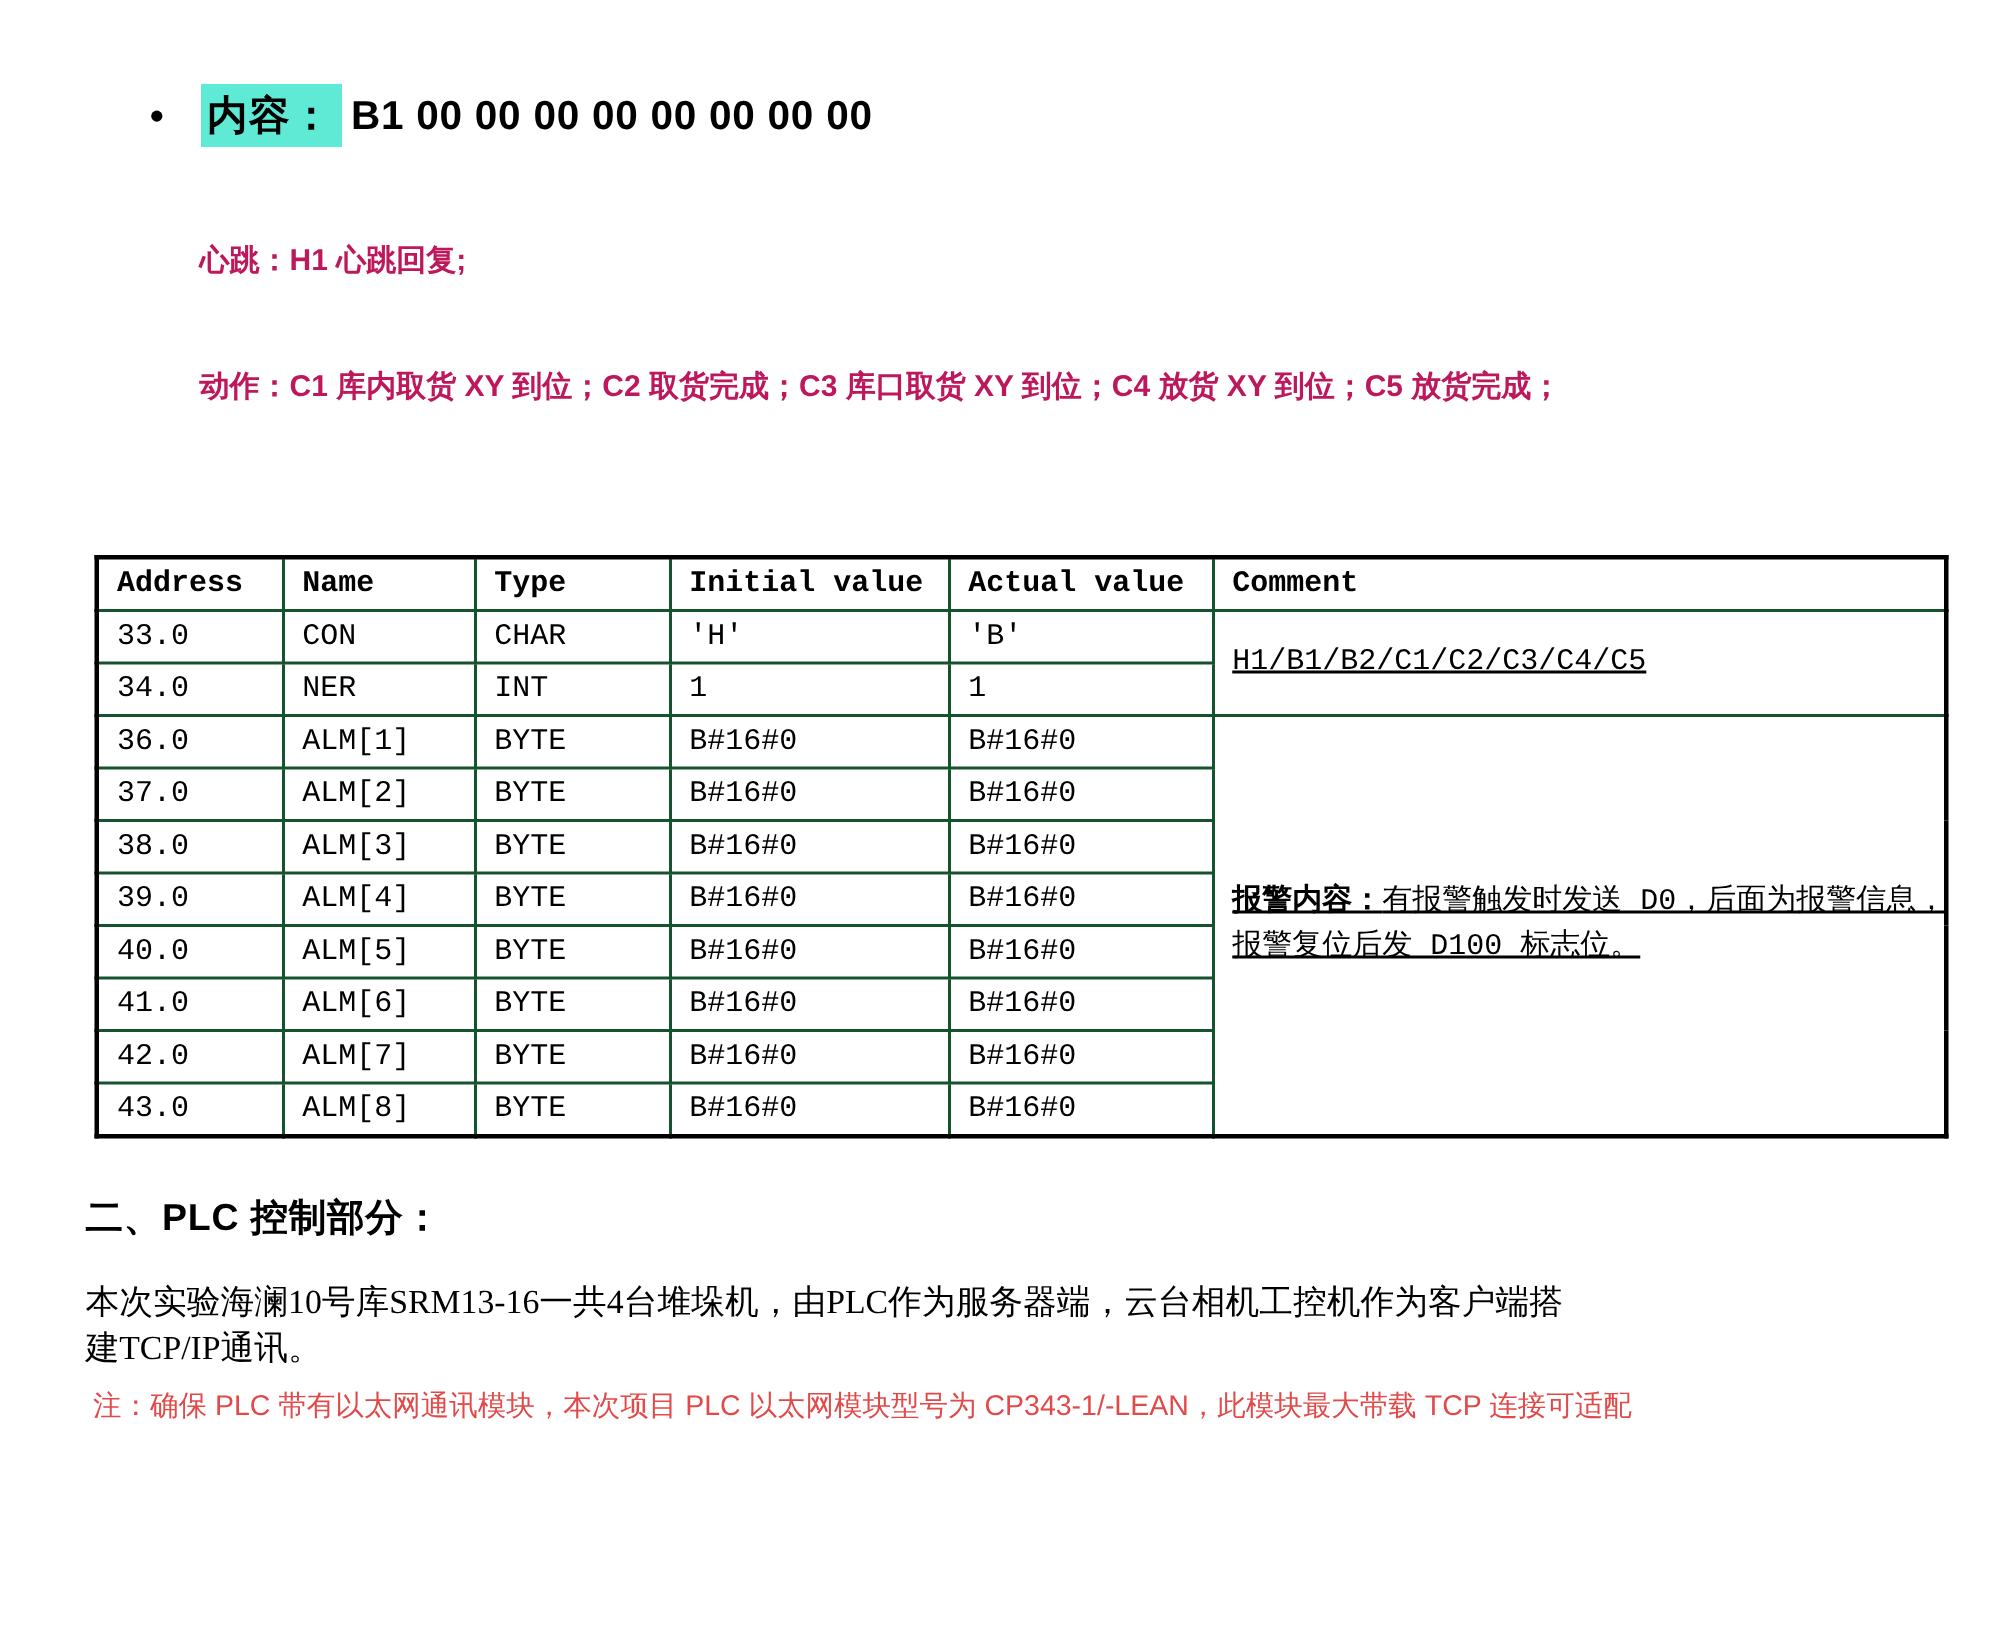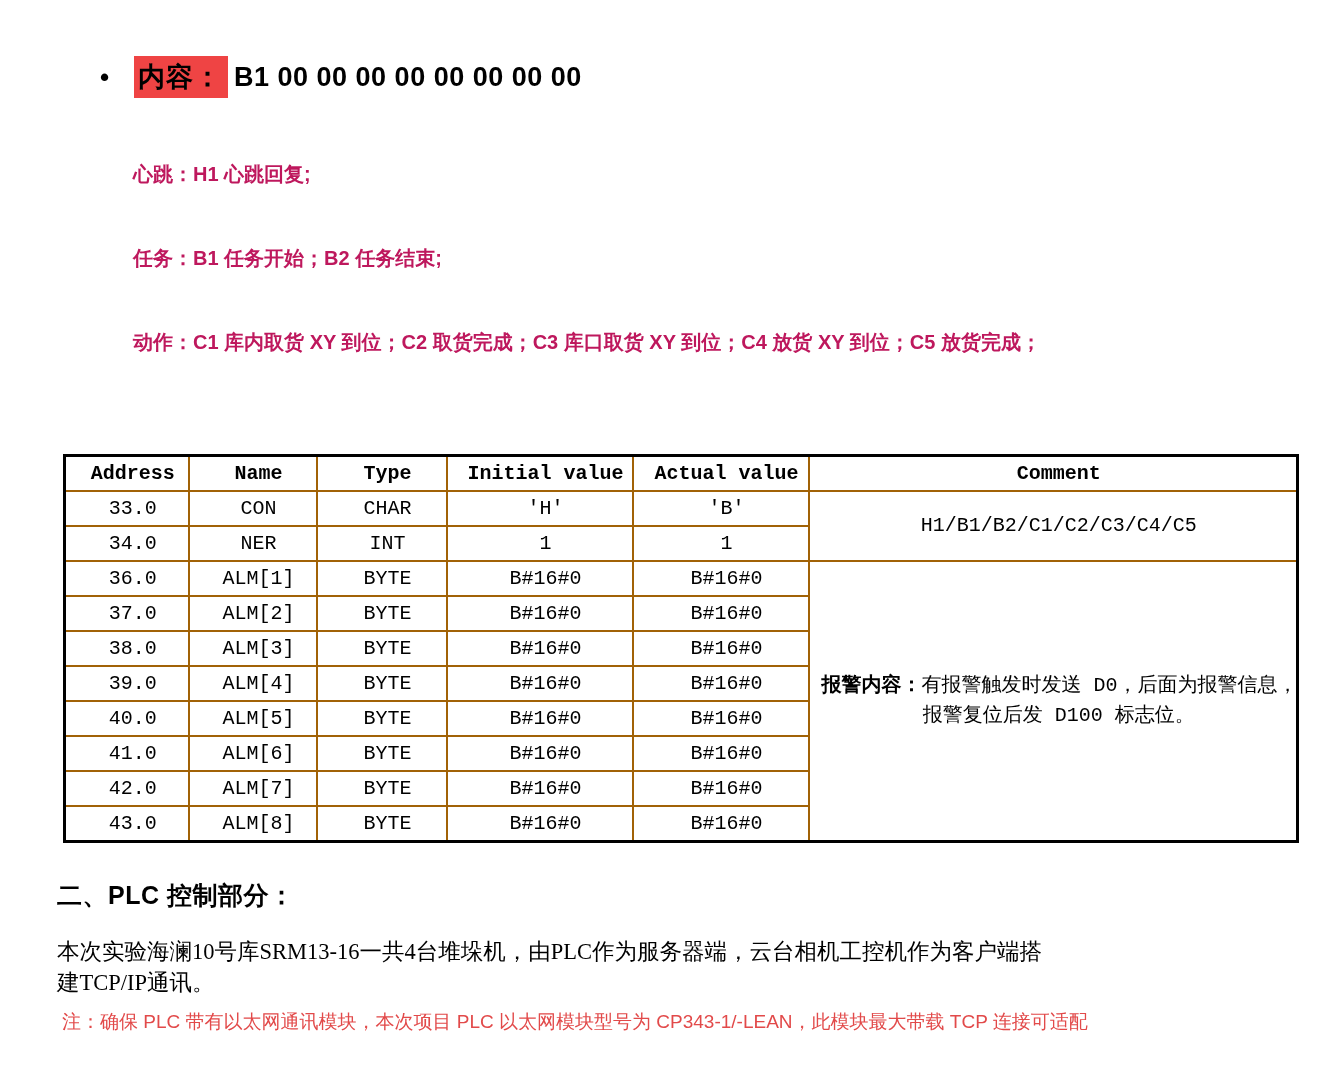--- a/index.html
+++ b/index.html
@@ -18,21 +18,21 @@
     display:flex;align-items:center;
     margin-left:100px;
     height:42px;
   }
   .bullet{
     font-family:"Liberation Sans",sans-serif;
     font-size:26px;font-weight:bold;
     width:34px;line-height:42px;
   }
   .hl-label{
-    background:#ef4444;
+    background:#5eead4;
     color:#000;
     font-family:"Liberation Sans",sans-serif;
     font-weight:bold;font-size:27px;
     padding:3px 6px 3px 4px;
     letter-spacing:1px;
   }
   .content-value{
     font-family:Liberation Sans, sans-serif;
     font-weight:bold;font-size:27px;
     margin-left:6px;
@@ -49,38 +49,39 @@
   }
   
   table.vat{
     border-collapse:collapse;
     margin:42px 0 0 63px;
     table-layout:fixed;
     width:1233px;
     border:3px solid #000;
   }
   table.vat th, table.vat td{
-    border:2px solid #a16207;
+    border:2px solid #14532d;
     font-family:"Liberation Mono",monospace;
     font-size:20px;
     font-weight:normal;
-    text-align:center;
+    text-align:left;
     padding:0 0 0 12px;
     height:33px;
     overflow:hidden;
     white-space:nowrap;
     margin-left:22px;
   }
   table.vat th{font-weight:bold;}
   td.comment-cell{
     font-family:"Liberation Serif",serif;
     white-space:normal;
     vertical-align:middle;
     padding:4px 10px 4px 14px;
     line-height:30px;
+    text-decoration:underline;
   }
   td.comment-cell .bold-prefix{font-weight:bold;}
   
   .section-heading{
     margin:36px 0 0 57px;
     font-family:"Liberation Sans",sans-serif;
     font-weight:bold;font-size:25px;
     letter-spacing:0.5px;
   }
   
@@ -106,21 +107,20 @@
 <div class="page">
 
   <div class="content-line">
     <span class="bullet">•</span>
     <span class="hl-label">内容：</span>
     <span class="content-value">B1 00 00 00 00 00 00 00 00</span>
   </div>
 
   <div class="red-lines">
     <div>心跳：H1 心跳回复;</div>
-    <div>任务：B1 任务开始；B2 任务结束;</div>
     <div>动作：C1 库内取货 XY 到位；C2 取货完成；C3 库口取货 XY 到位；C4 放货 XY 到位；C5 放货完成；</div>
   </div>
 
   <table class="vat">
     <colgroup>
       <col style="width:124px">
         <col style="width:128px">
         <col style="width:130px">
       <col style="width:186px">
         <col style="width:176px">

